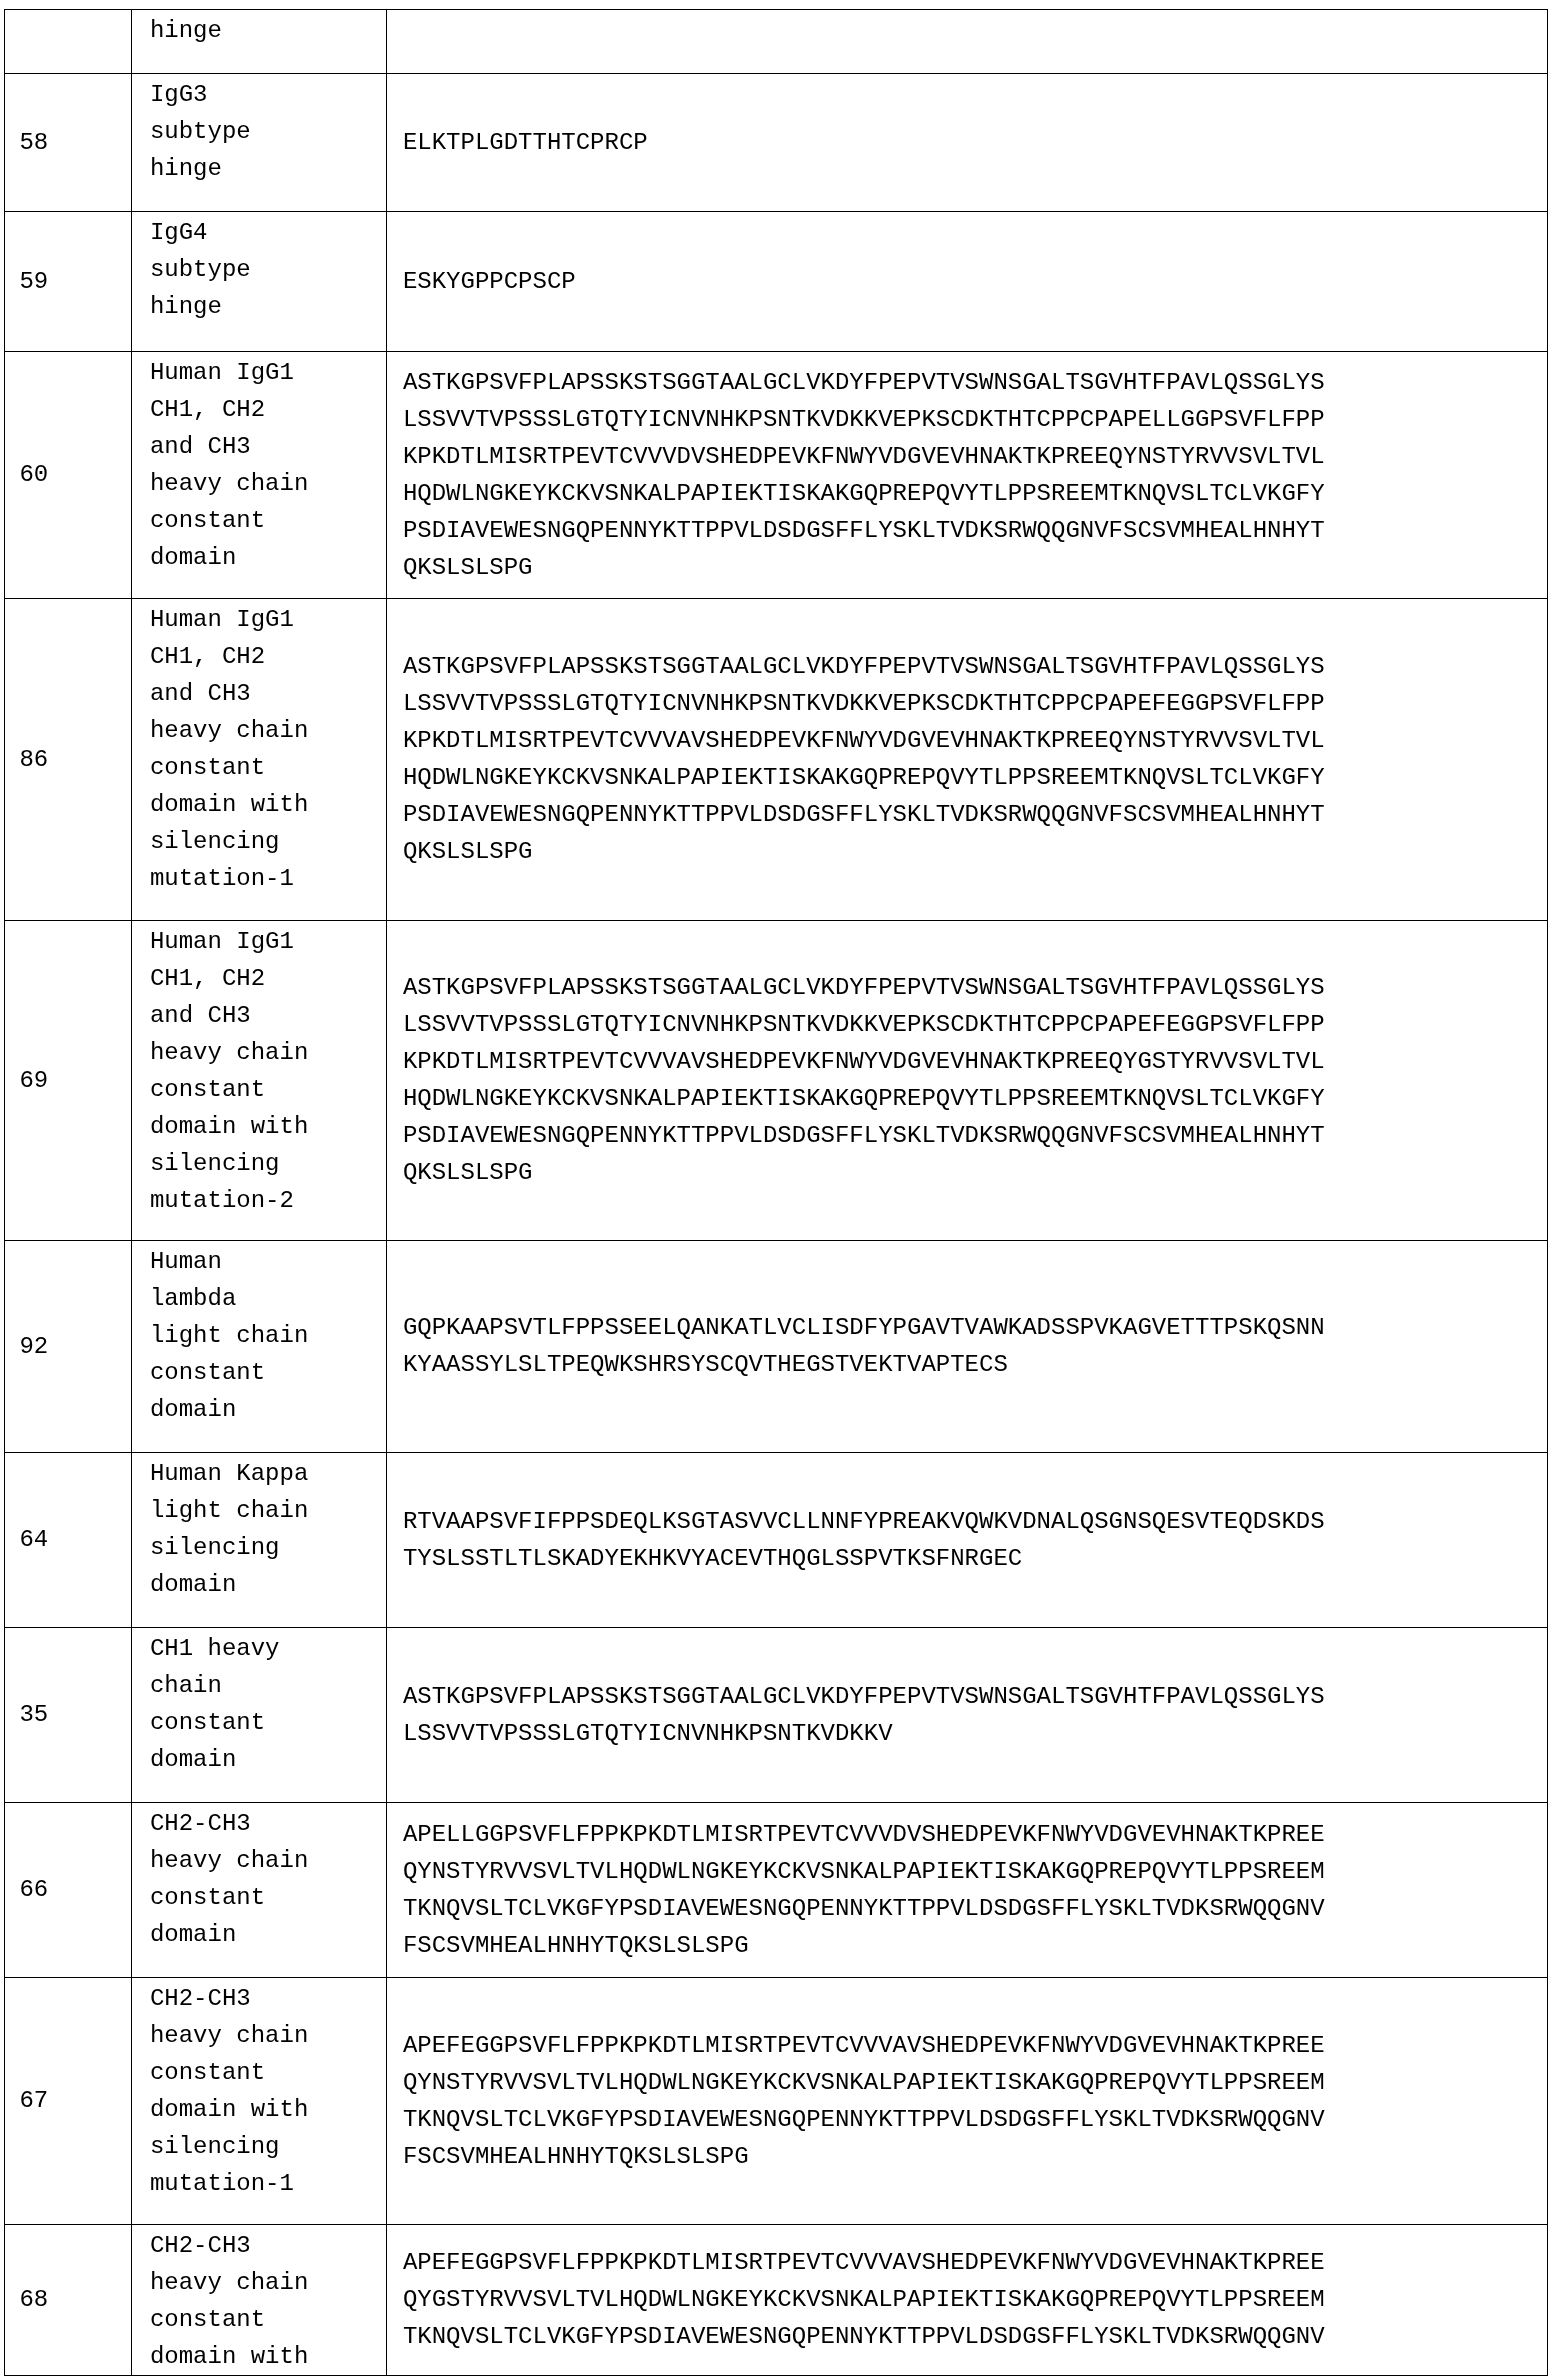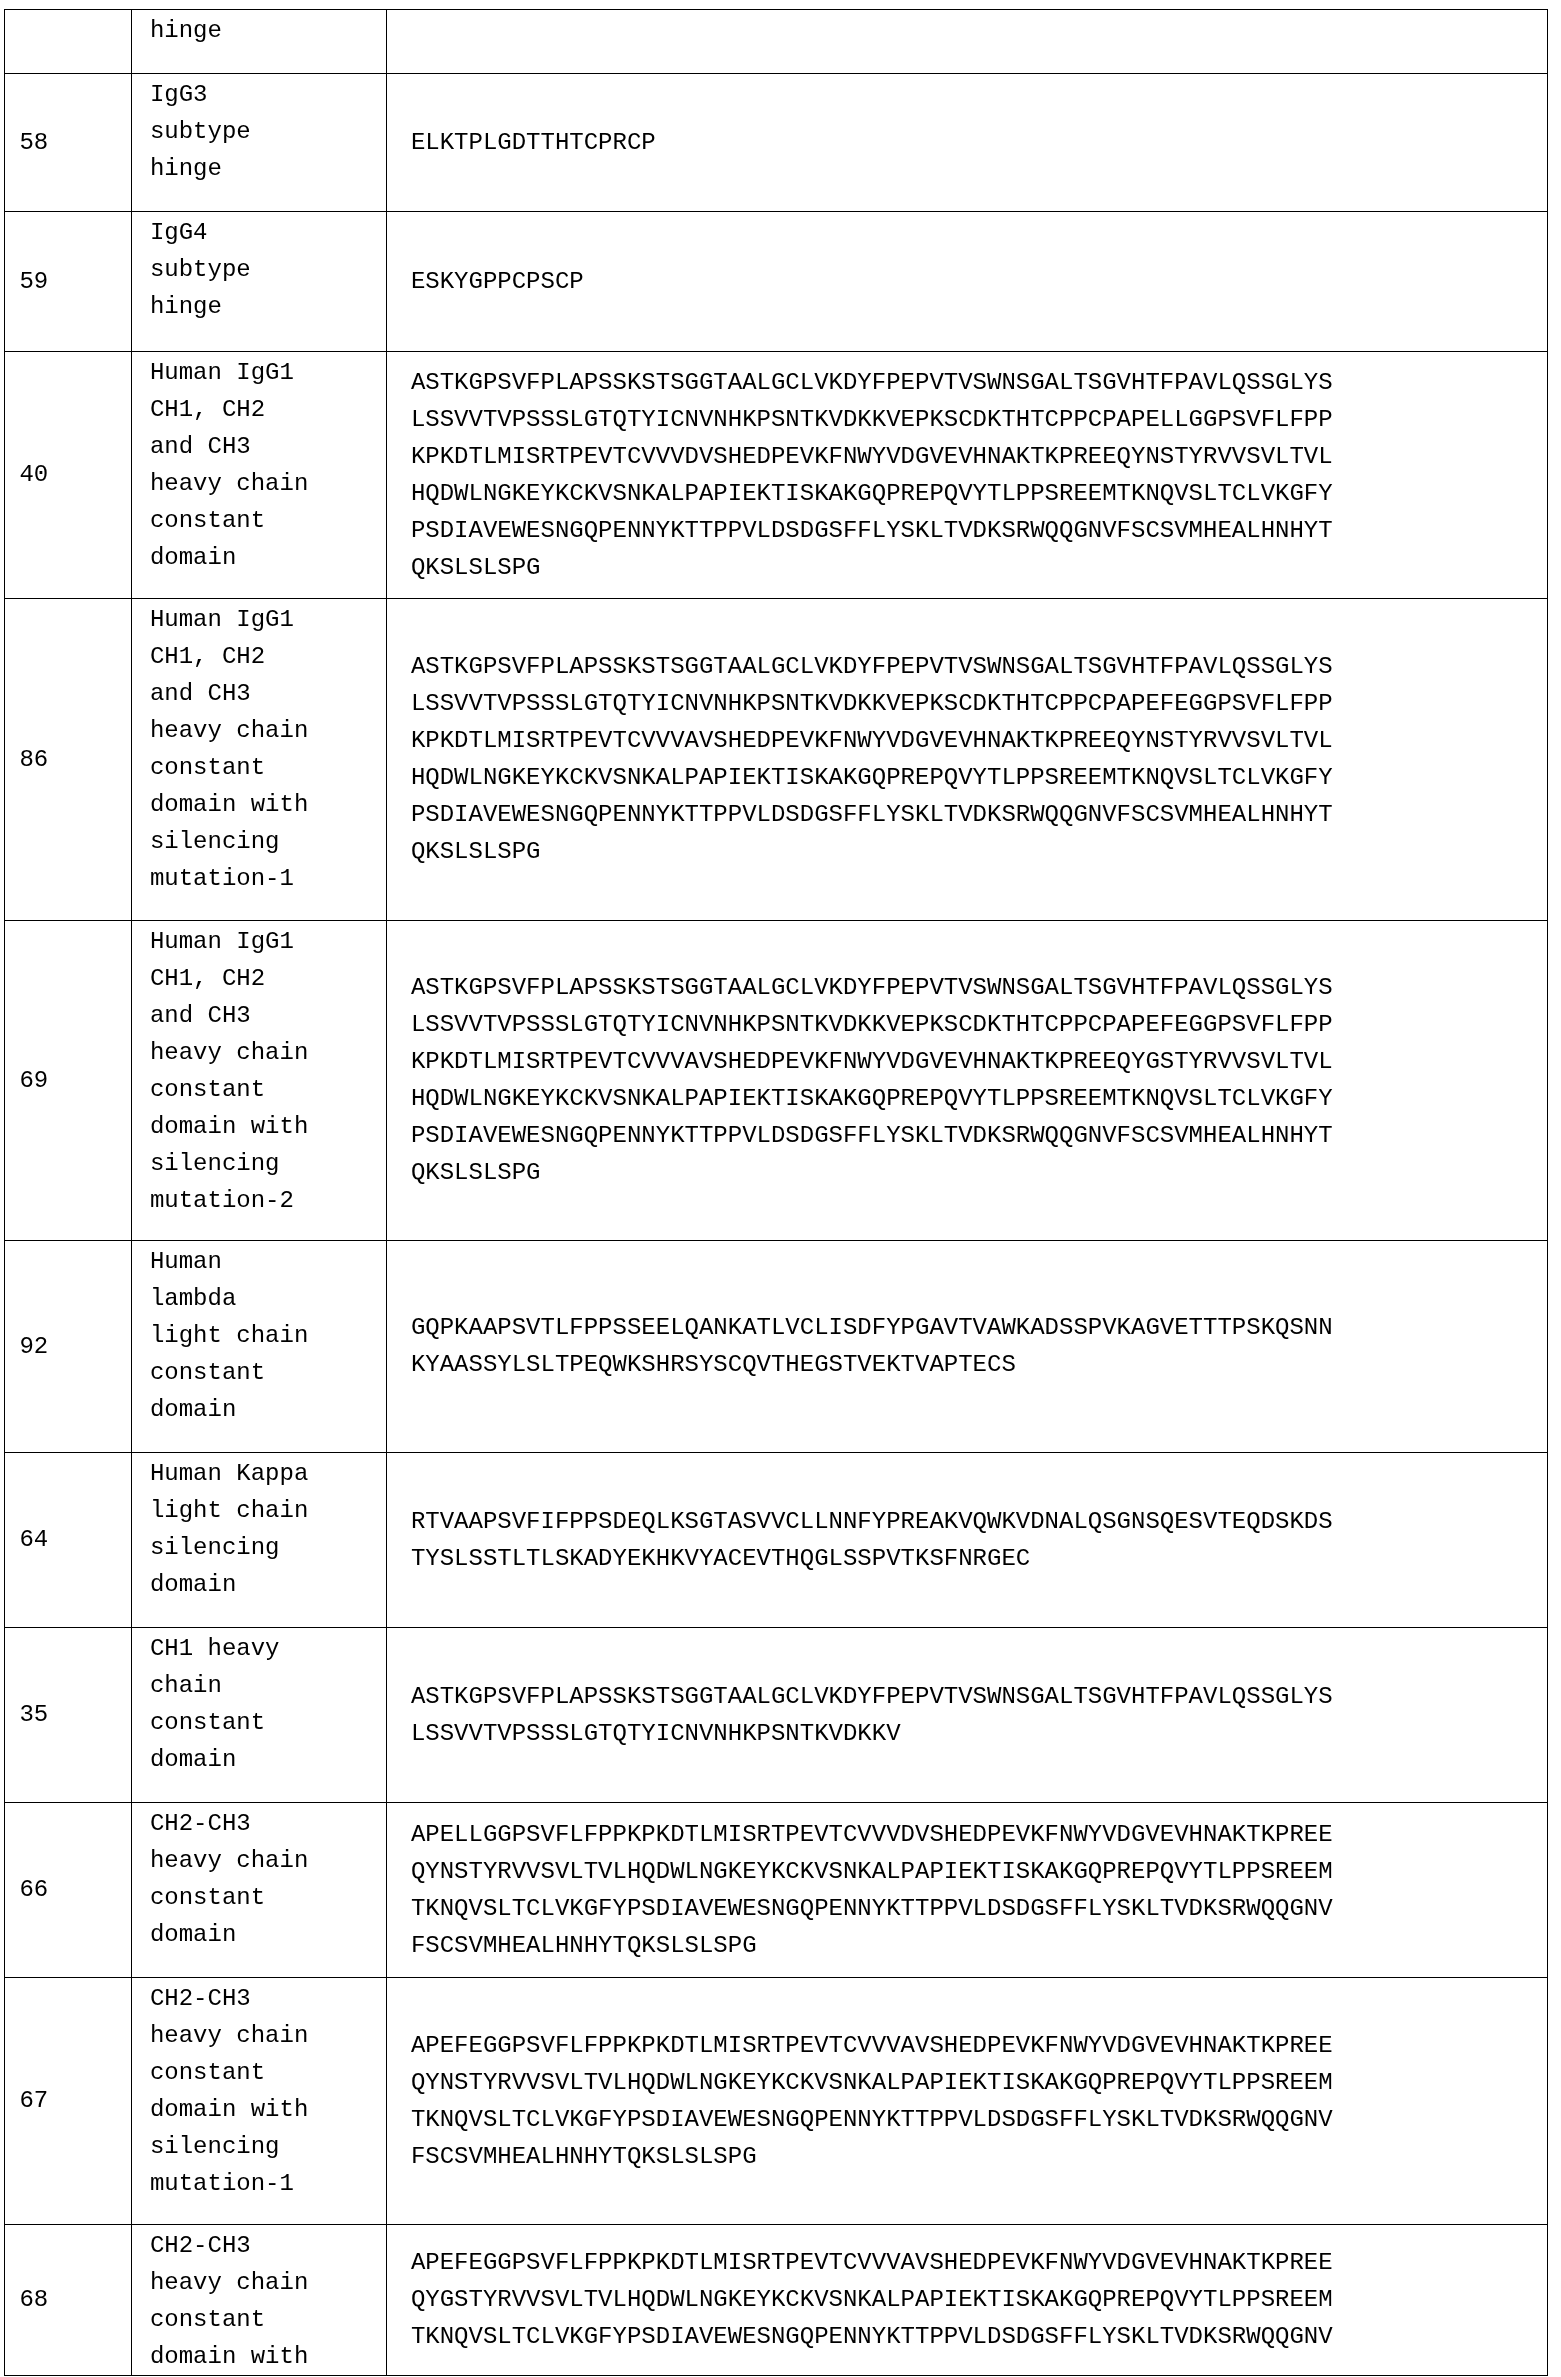--- a/index.html
+++ b/index.html
@@ -4,21 +4,21 @@
 <style>
   html, body { margin: 0; padding: 0; background: #ffffff; }
   body { width: 1562px; height: 2377px; position: relative; overflow: hidden;
          font-family: "Liberation Mono", "DejaVu Sans Mono", monospace; color: #000; }
   table.seq { position: absolute; left: 4px; top: 8.8px; width: 1544px;
               border-collapse: collapse; table-layout: fixed; }
   table.seq td { border: 1.6px solid #000; padding: 0; vertical-align: middle;
                  font-size: 24px; line-height: 37px; }
   table.seq td.c-id { width: 112px; padding-left: 14.4px; margin-left: 40px; }
   table.seq td.c-desc { width: 236px; padding-left: 17.5px; vertical-align: top; padding-top: 2.4px; white-space: pre-wrap; }
-  table.seq td.c-seq { padding-left: 24px; white-space: pre-wrap; }
+  table.seq td.c-seq { padding-left: 16px; white-space: pre-wrap; }
   td.c-seq .line { display: block; }
 </style>
 </head>
 <body>
 
 <table class="seq">
   <tbody id="seq-body">
       <tr style="height: 64px;">
     <td class="c-id"></td>
     <td class="c-desc" style="vertical-align: top;">hinge</td>
@@ -32,21 +32,21 @@
     <td class="c-seq"><span class="line">ELKTPLGDTTHTCPRCP</span></td>
   </tr>
       <tr style="height: 140px;">
     <td class="c-id">59</td>
     <td class="c-desc">IgG4
 subtype
 hinge</td>
     <td class="c-seq"><span class="line">ESKYGPPCPSCP</span></td>
   </tr>
       <tr style="height: 247px;">
-    <td class="c-id">40</td>
+    <td class="c-id">60</td>
     <td class="c-desc">Human IgG1
 CH1, CH2
 and CH3
 heavy chain
 constant
 domain</td>
     <td class="c-seq"><span class="line">ASTKGPSVFPLAPSSKSTSGGTAALGCLVKDYFPEPVTVSWNSGALTSGVHTFPAVLQSSGLYS</span><span class="line">LSSVVTVPSSSLGTQTYICNVNHKPSNTKVDKKVEPKSCDKTHTCPPCPAPELLGGPSVFLFPP</span><span class="line">KPKDTLMISRTPEVTCVVVDVSHEDPEVKFNWYVDGVEVHNAKTKPREEQYNSTYRVVSVLTVL</span><span class="line">HQDWLNGKEYKCKVSNKALPAPIEKTISKAKGQPREPQVYTLPPSREEMTKNQVSLTCLVKGFY</span><span class="line">PSDIAVEWESNGQPENNYKTTPPVLDSDGSFFLYSKLTVDKSRWQQGNVFSCSVMHEALHNHYT</span><span class="line">QKSLSLSPG</span></td>
   </tr>
       <tr style="height: 322px;">
     <td class="c-id">86</td>

